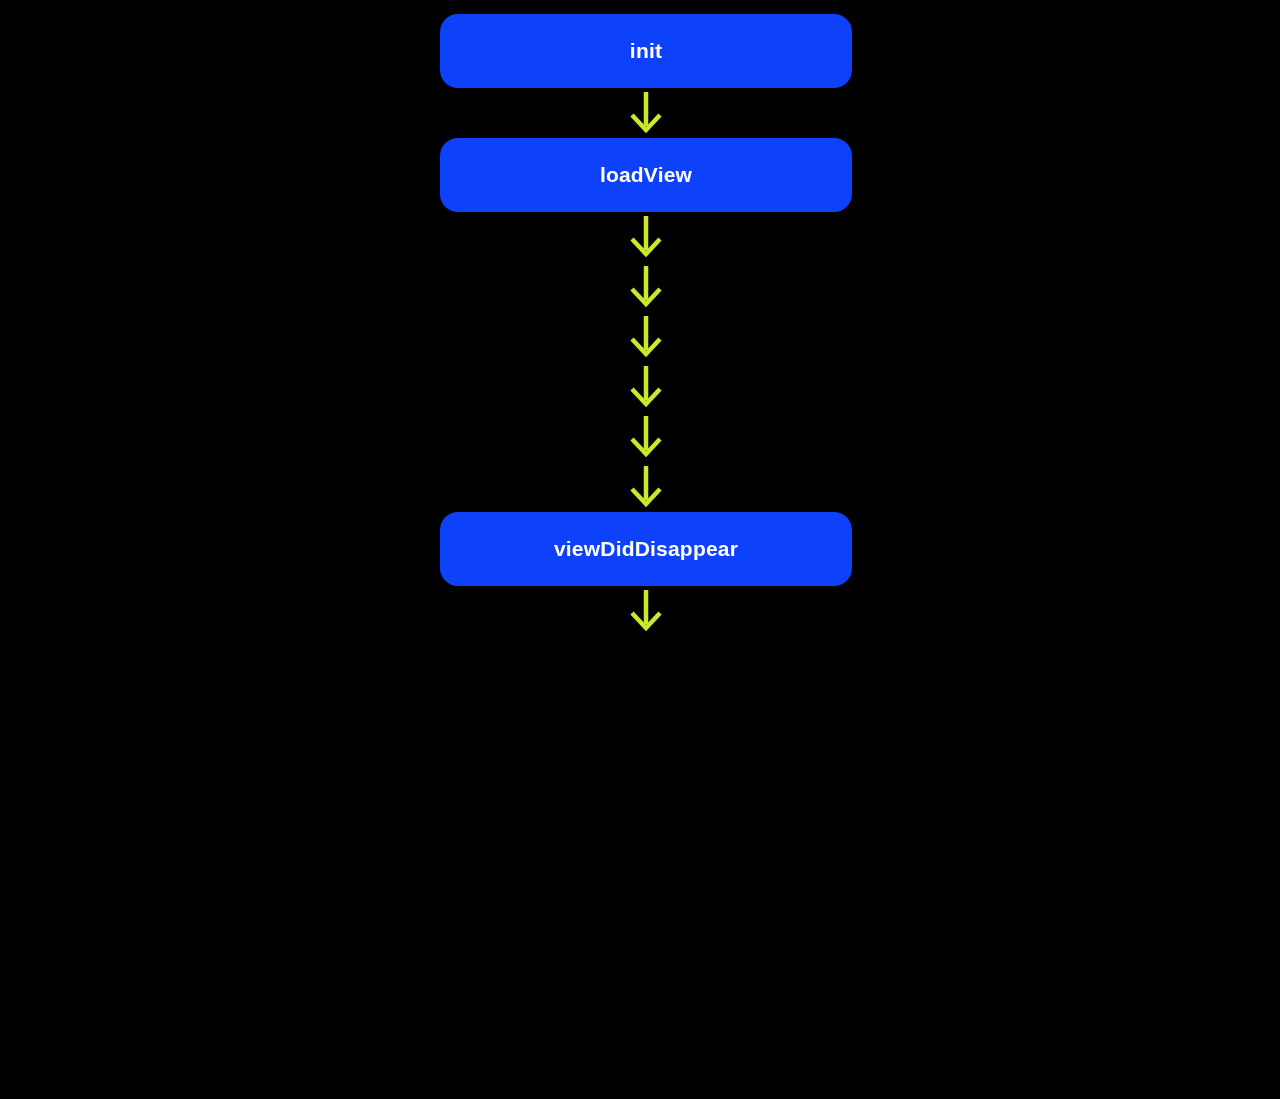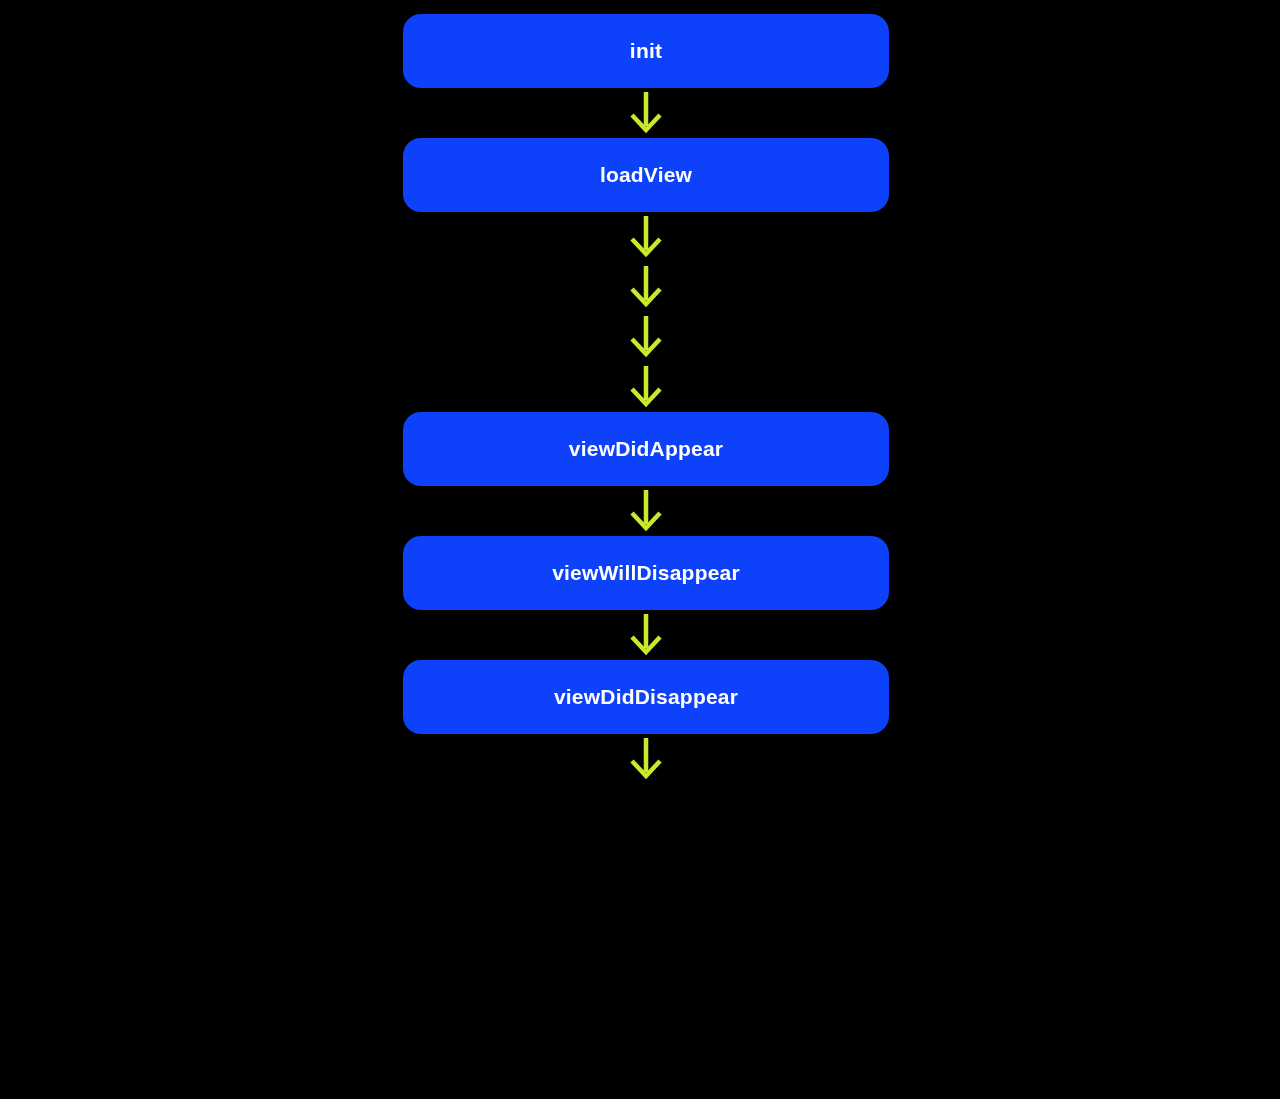--- a/index.html
+++ b/index.html
@@ -19,21 +19,21 @@
   .flow-column {
     position: absolute;
     left: 440px;
     top: 14px;
     width: 412px;
     display: flex;
     flex-direction: column;
     align-items: center;
   }
   .flow-node {
-    width: 486px;
+    width: 412px;
     height: 74px;
     background: var(--node-fill);
     border-radius: 18px;
     display: flex;
     align-items: center;
     justify-content: center;
   }
   .flow-node .node-label {
     color: var(--node-text);
     font-size: 21px;
@@ -88,33 +88,27 @@
     </svg>
   </div>
 
   <div class="arrow-wrap">
     <svg width="40" height="50" viewBox="0 0 40 50" fill="none" stroke="currentColor" stroke-width="4.5">
       <line x1="20" y1="4" x2="20" y2="38"></line>
       <polyline points="6,27 20,42 34,27" stroke-linejoin="miter"></polyline>
     </svg>
   </div>
 
-  <div class="flow-node">
-    <span class="node-label">viewDidAppear</span>
-  </div>
   <div class="arrow-wrap">
     <svg width="40" height="50" viewBox="0 0 40 50" fill="none" stroke="currentColor" stroke-width="4.5">
       <line x1="20" y1="4" x2="20" y2="38"></line>
       <polyline points="6,27 20,42 34,27" stroke-linejoin="miter"></polyline>
     </svg>
   </div>
 
-  <div class="flow-node">
-    <span class="node-label">viewWillDisappear</span>
-  </div>
   <div class="arrow-wrap">
     <svg width="40" height="50" viewBox="0 0 40 50" fill="none" stroke="currentColor" stroke-width="4.5">
       <line x1="20" y1="4" x2="20" y2="38"></line>
       <polyline points="6,27 20,42 34,27" stroke-linejoin="miter"></polyline>
     </svg>
   </div>
 
   <div class="flow-node">
     <span class="node-label">viewDidDisappear</span>
   </div>

